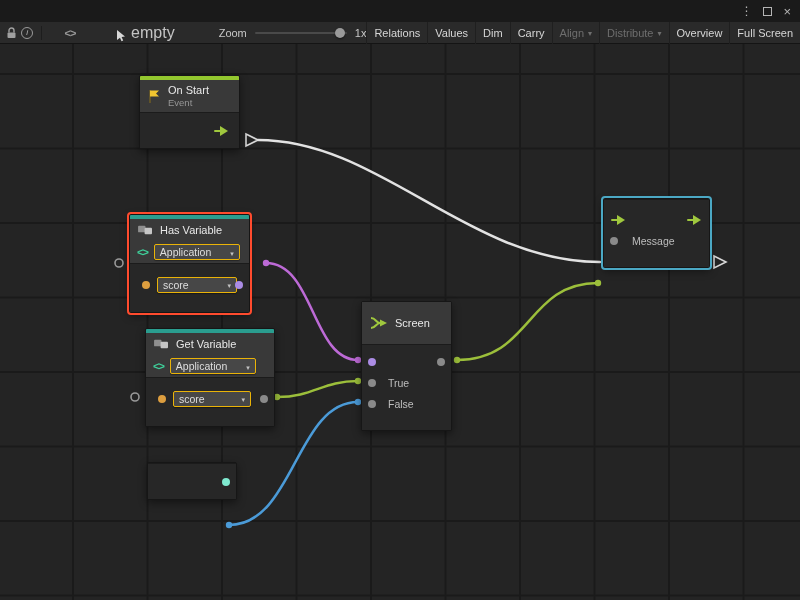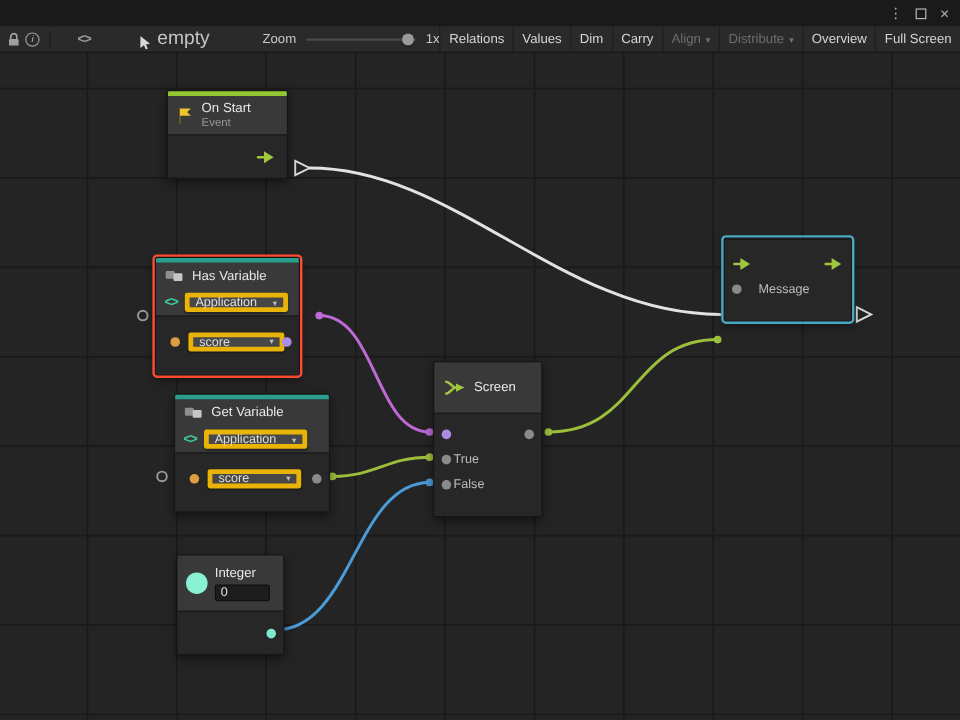--- a/index.html
+++ b/index.html
@@ -49,31 +49,31 @@
   .tcol{display:flex;flex-direction:column;justify-content:center;gap:1px;}
   .node .body{background:#272727;border-top:1px solid #1b1b1b;position:relative;}
   .port-row{position:relative;height:21px;display:flex;align-items:center;padding:0 12px;gap:7px;color:#bdbdbd;font-size:10.5px;}
   .dot{width:8px;height:8px;border-radius:50%;flex:0 0 auto;}
   .dot.abs-l{position:absolute;left:6px;top:50%;transform:translateY(-50%);}
   .dot.abs-r{position:absolute;right:6px;top:50%;transform:translateY(-50%);}
   .dot.orange{background:#dd9e3f;}
   .dot.purple{background:#ab8ce4;}
   .dot.gray{background:#8a8a8a;}
   .dot.cyan{background:#7fe9cf;}
-  .dd{background:#474747;border:4px solid #eab308;border-radius:2px;height:16px;display:inline-flex;align-items:center;justify-content:space-between;gap:5px;padding:0 5px;color:#dedede;font-size:10.5px;box-shadow:0 1px 1px rgba(0,0,0,.35);}
+  .dd{background:#474747;border:1px solid #eab308;border-radius:2px;height:16px;display:inline-flex;align-items:center;justify-content:space-between;gap:5px;padding:0 5px;color:#dedede;font-size:10.5px;box-shadow:0 1px 1px rgba(0,0,0,.35);}
   .dd .dd-arrow{font-size:7px;color:#c2c2c2;}
   .code-ic{color:#3fd19b;font-weight:bold;font-size:11px;letter-spacing:-1px;}
   .value-field{background:#1d1d1d;border:1px solid #101010;border-radius:2px;width:46px;height:14px;line-height:13px;padding:0 4px;color:#e0e0e0;font-size:10.5px;margin-top:2px;}
   .int-circle{width:18px;height:18px;border-radius:50%;background:#8af0d4;flex:0 0 auto;}
   .flow-arrow{position:absolute;top:50%;width:15px;height:10px;transform:translateY(-50%);}
   .flow-arrow::before{content:"";position:absolute;left:0;top:4px;width:7px;height:2.6px;background:#a0c83e;border-radius:1px;}
   .flow-arrow::after{content:"";position:absolute;left:6px;top:0;width:0;height:0;border-left:8px solid #a0c83e;border-top:5px solid transparent;border-bottom:5px solid transparent;}
   .node.selected-red{outline:2px solid #ff4b2e;}
   .node.selected-teal{outline:2px solid #4ba8c4;}
-  .label-ml{margin-left:4px;}
+  .label-ml{margin-left:14px;}
 </style>
 </head>
 <body>
 
 <div class="tabbar">
   <div class="win-controls">
     <span>⋮</span>
     <span class="maxbox"></span>
     <span style="font-size:13px;">×</span>
   </div>
@@ -260,29 +260,20 @@
         <span class="label-ml">True</span>
       </div>
       <div class="port-row">
         <span class="dot gray abs-l"></span>
         <span class="label-ml">False</span>
       </div>
     </div>
   </div>
 
   <div class="node" style="left:147px;top:418px;width:90px;">
-    <div class="header" style="height:46px;">
-      <span class="int-circle"></span>
-      <div class="tcol">
-        <span class="title">Integer</span>
-        <div class="value-field">
-          <span>0</span>
-        </div>
-      </div>
-    </div>
     <div class="body" style="height:36px;">
       <span class="dot cyan abs-r"></span>
     </div>
   </div>
 
   <div class="node selected-teal" style="left:603px;top:154px;width:107px;">
     <div class="body" style="padding:9px 0 16px;">
       <div class="port-row">
         <span class="flow-arrow" style="left:7px;"></span>
         <span class="flow-arrow" style="right:7px;"></span>

